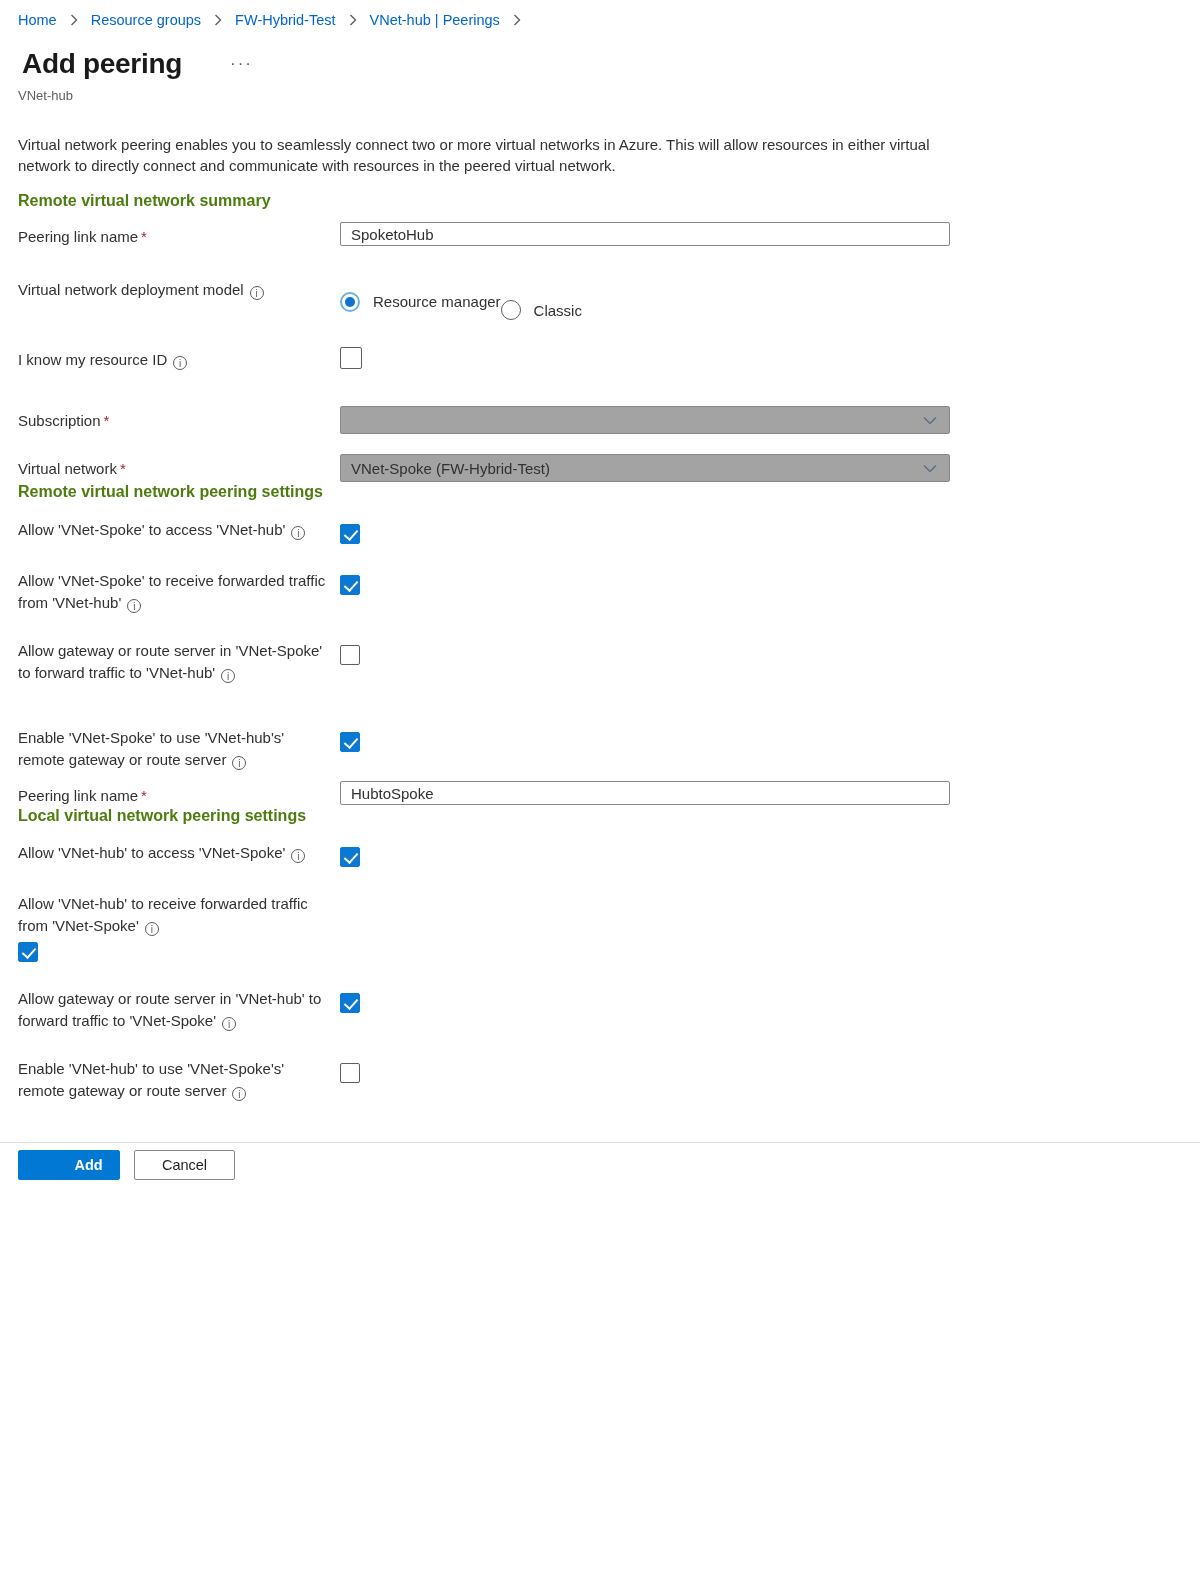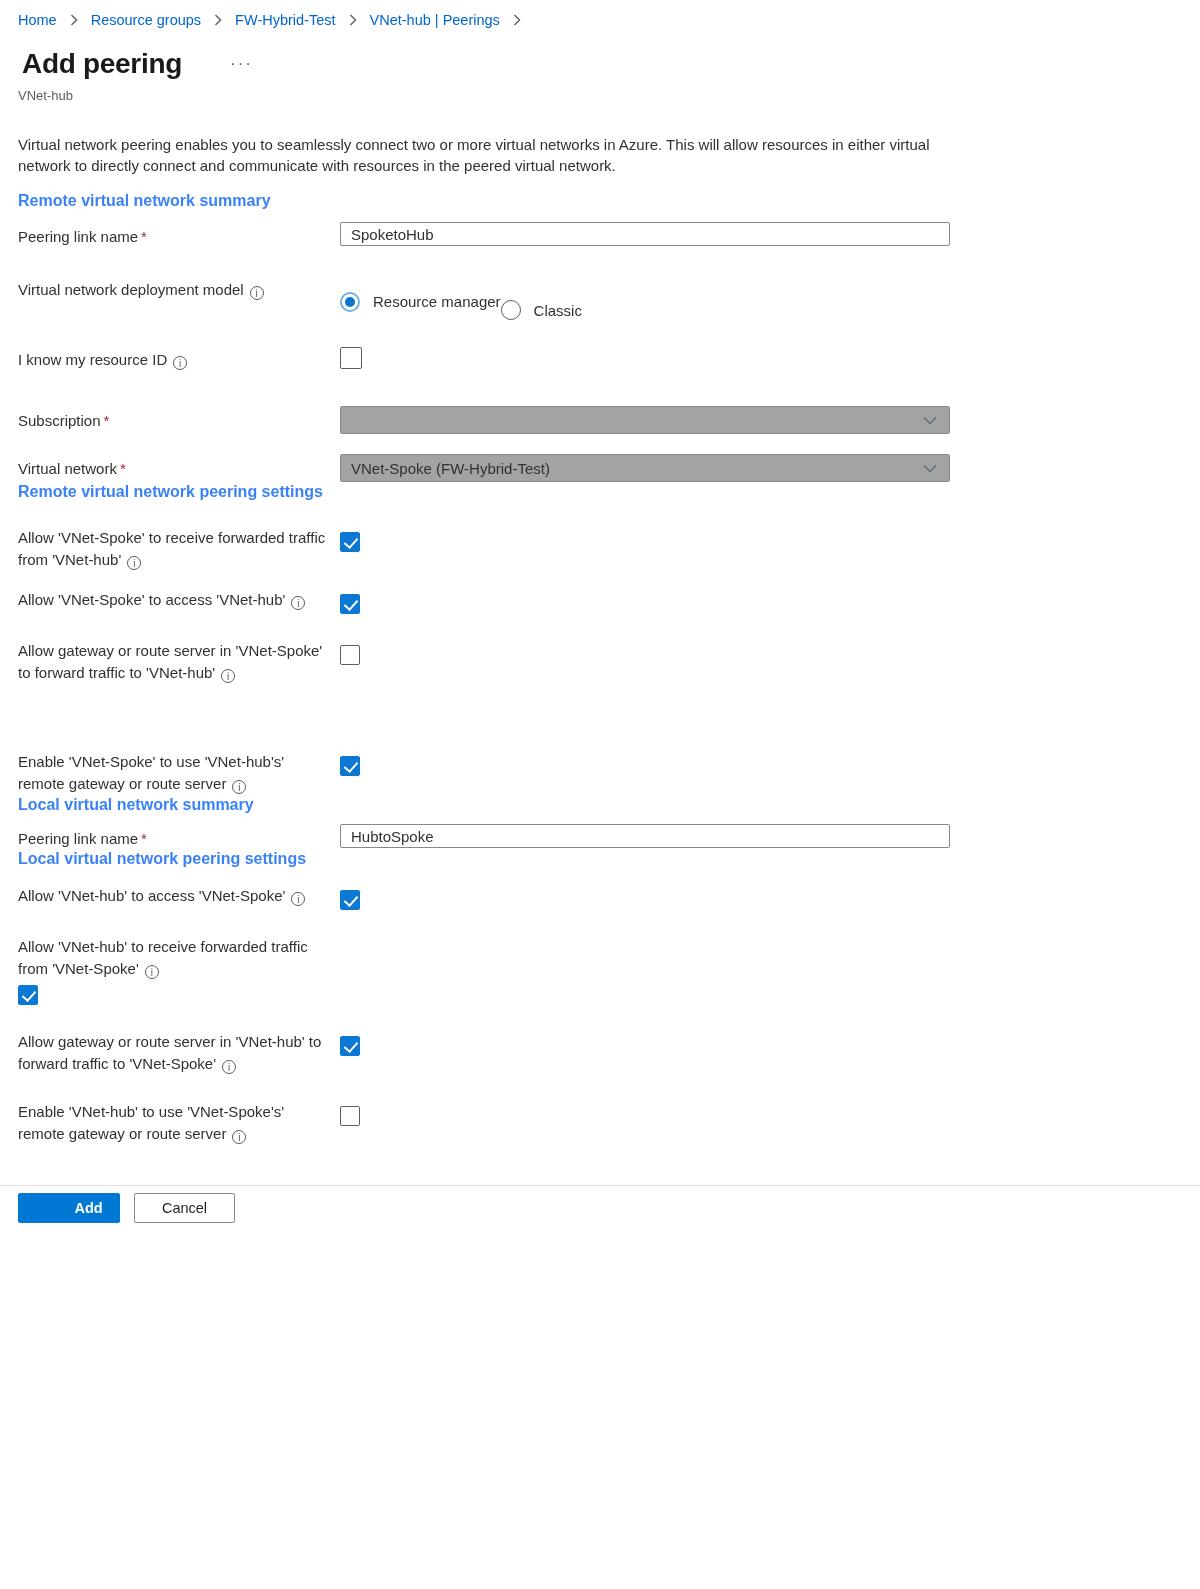--- a/index.html
+++ b/index.html
@@ -18,21 +18,21 @@
 
   
   .title-row { display:flex; align-items:center; gap:40px; margin-top:13px; }
   h1 { margin:4px; font-size:28px; line-height:34px; font-weight:700; color:#1b1a19; letter-spacing:-0.3px; }
   .more-btn { color:#5d5a58; font-size:17px; letter-spacing:2px; line-height:10px; cursor:pointer; padding:2px 4px; }
   .more-btn::before { content:"\00B7\00B7\00B7"; }
   .subtitle { margin-top:3px; font-size:13px; color:#605e5c; }
 
   .intro { margin-top:31px; max-width:938px; font-size:15px; line-height:21px; color:#323130; }
 
-  h2.section { margin:0; font-size:16px; line-height:19px; font-weight:700; color:#3b82f6; }
+  h2.section { margin:0; font-size:16px; line-height:19px; font-weight:700; color:#4d7c0f; }
   .mt-sec1 { margin-top:52px; }
   .mt-sec2 { margin-top:71px; }
   .mt-sec3 { margin-top:72px; }
   .mt-sec4 { margin-top:72px; }
 
   
   .form-row { display:flex; align-items:flex-start; }
   .form-label { width:322px; font-size:15px; line-height:20px; padding-top:5px; flex:none; }
   .req { color:#a4262c; margin-left:3px; }
 
@@ -180,49 +180,48 @@
       <span>
           <svg class="chev-svg" width="14" height="9" viewBox="0 0 14 9">
             <path d="M1 1.5 L7 7.5 L13 1.5" fill="none" stroke="#5c6f82" stroke-width="1.5"></path>
           </svg>
         </span>
     </div>
   </div>
 
   <h2 class="section mt-sec2">Remote virtual network peering settings</h2>
 
+  <div class="setting-row" style="margin-top:18px;">
+    <div class="setting-label">
+      <span>Allow 'VNet-Spoke' to access 'VNet-hub'</span><span class="info-icon"></span>
+    </div>
+    <span class="checkbox checked"></span>
+  </div>
+
   <div class="setting-row" style="margin-top:26px;">
     <div class="setting-label">
       <span>Allow 'VNet-Spoke' to receive forwarded traffic from 'VNet-hub'</span><span class="info-icon"></span>
     </div>
     <span class="checkbox checked"></span>
   </div>
 
-  <div class="setting-row" style="margin-top:18px;">
-    <div class="setting-label">
-      <span>Allow 'VNet-Spoke' to access 'VNet-hub'</span><span class="info-icon"></span>
-    </div>
-    <span class="checkbox checked"></span>
-  </div>
-
   <div class="setting-row" style="margin-top:26px;">
     <div class="setting-label">
       <span>Allow gateway or route server in 'VNet-Spoke' to forward traffic to 'VNet-hub'</span><span class="info-icon"></span>
     </div>
     <span class="checkbox"></span>
   </div>
 
-  <div class="setting-row" style="margin-top:67px;">
+  <div class="setting-row" style="margin-top:43px;">
     <div class="setting-label">
       <span>Enable 'VNet-Spoke' to use 'VNet-hub's' remote gateway or route server</span><span class="info-icon"></span>
     </div>
     <span class="checkbox checked"></span>
   </div>
 
-  <h2 class="section mt-sec3">Local virtual network summary</h2>
 
   <div class="form-row" style="margin-top:10px;">
     <div class="form-label">
       <span>Peering link name</span><span class="req">*</span>
     </div>
     <input class="text-input" type="text" value="HubtoSpoke" style="">
   </div>
 
   <h2 class="section mt-sec4">Local virtual network peering settings</h2>
 

